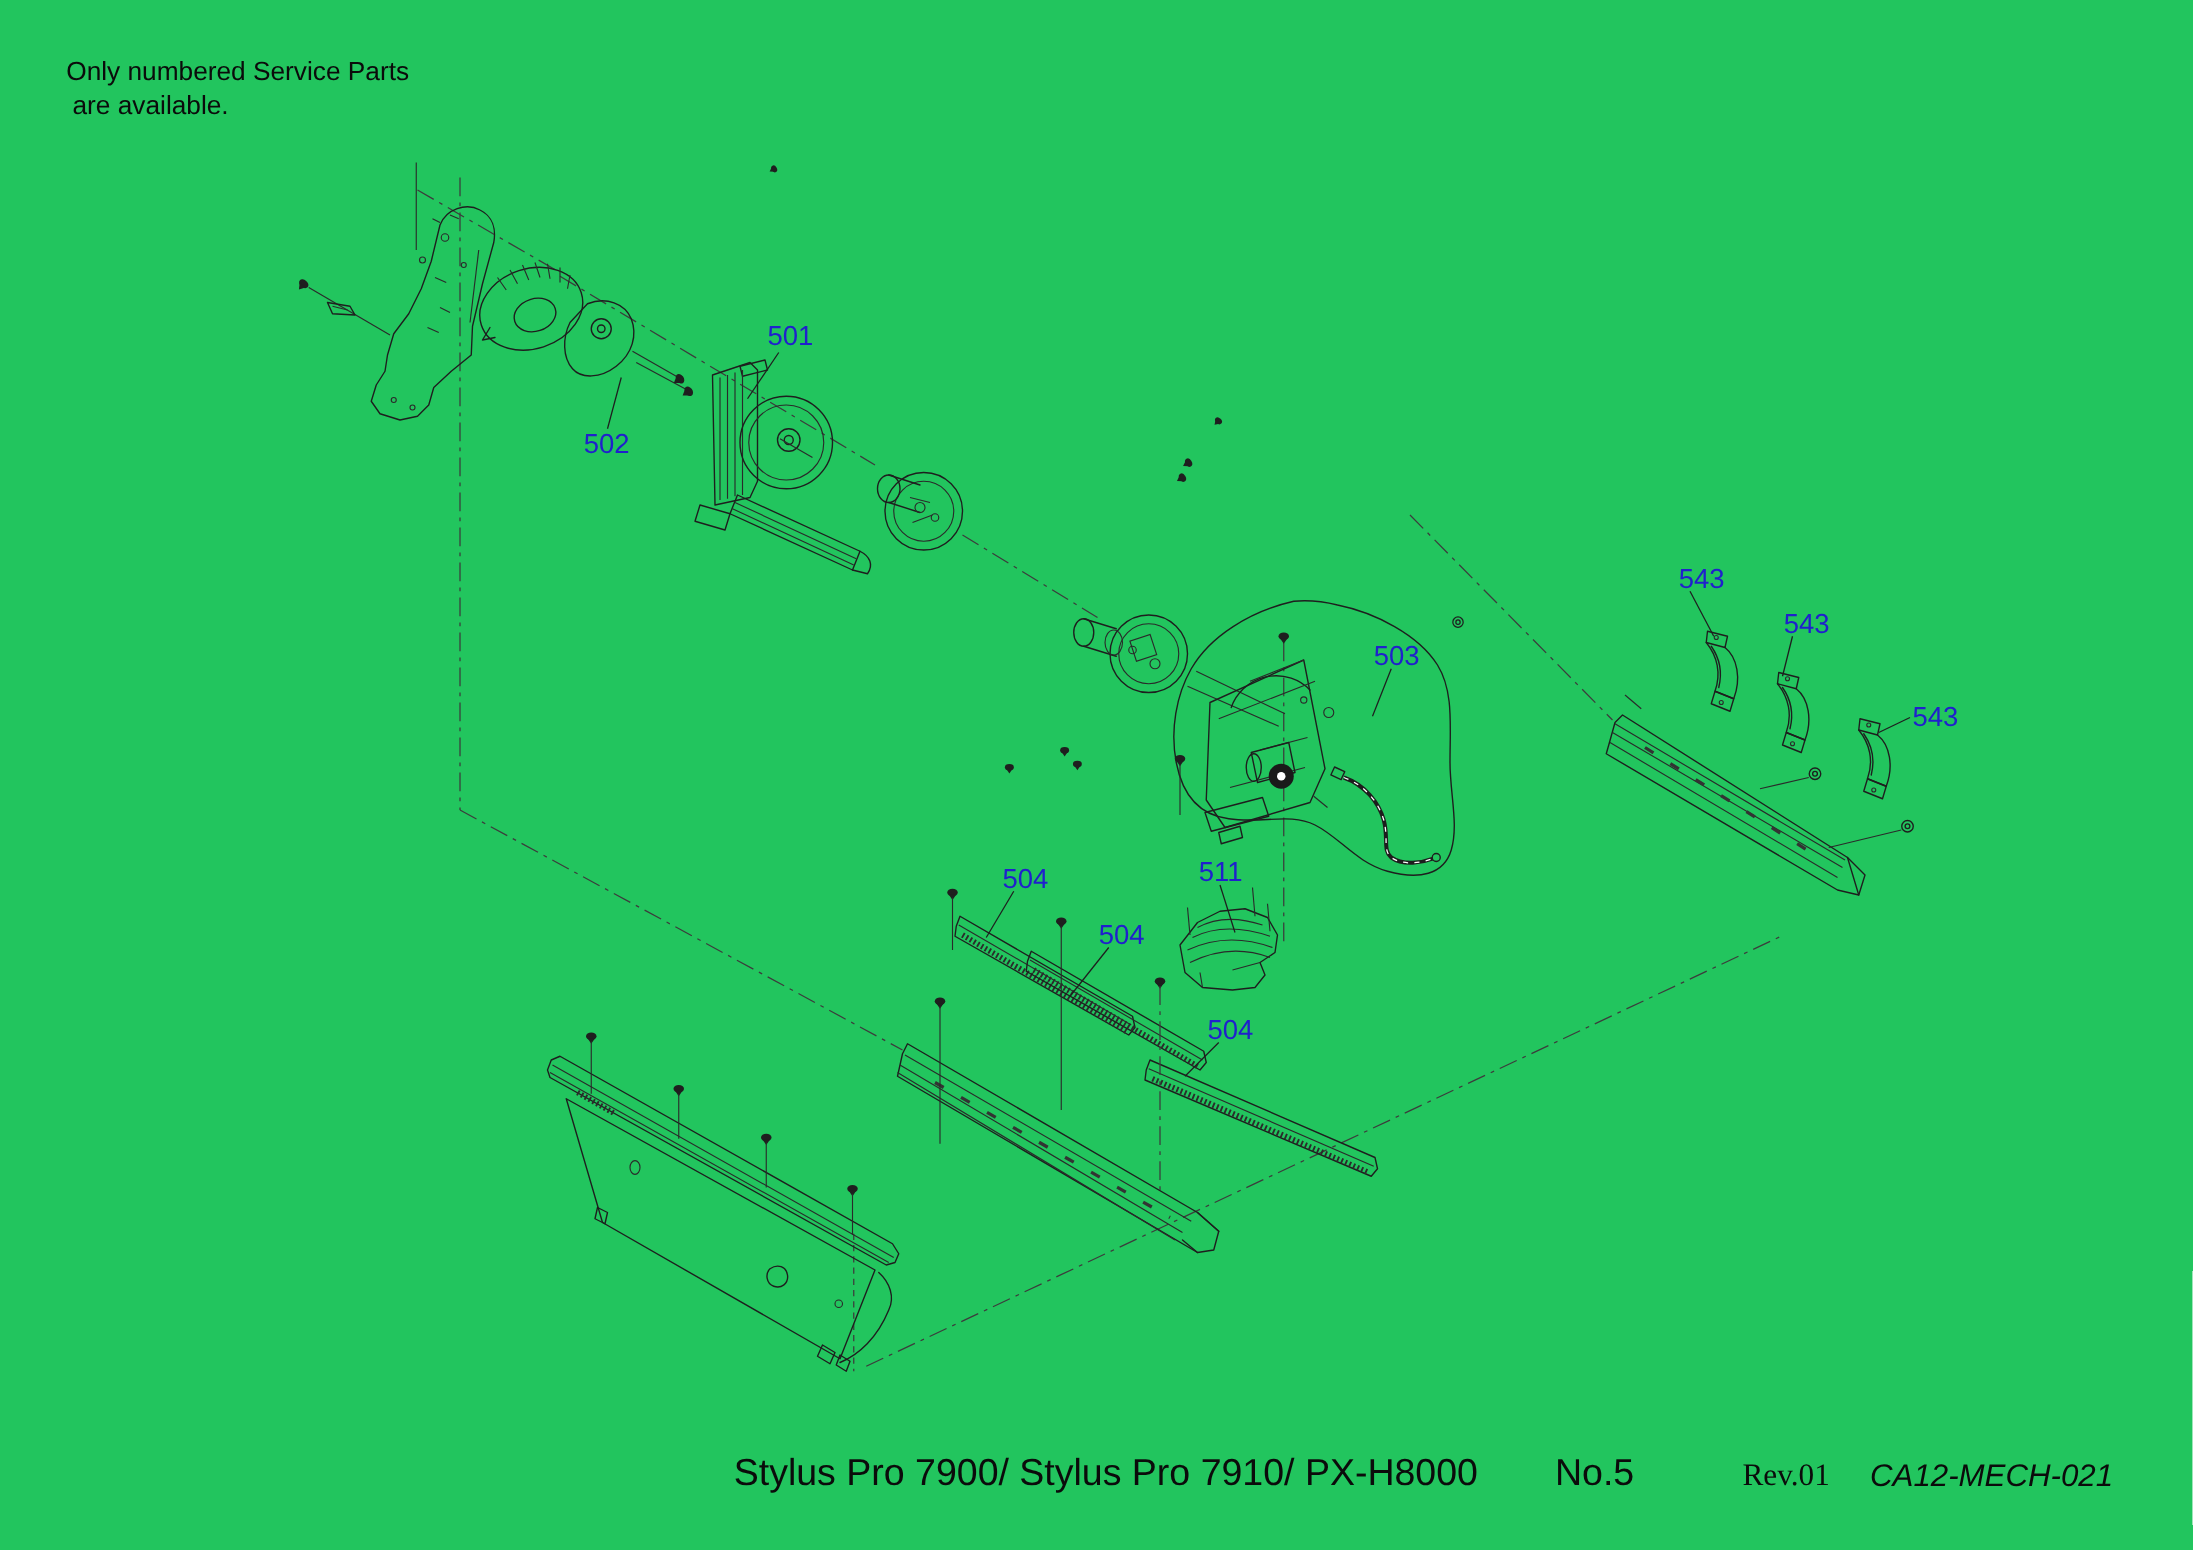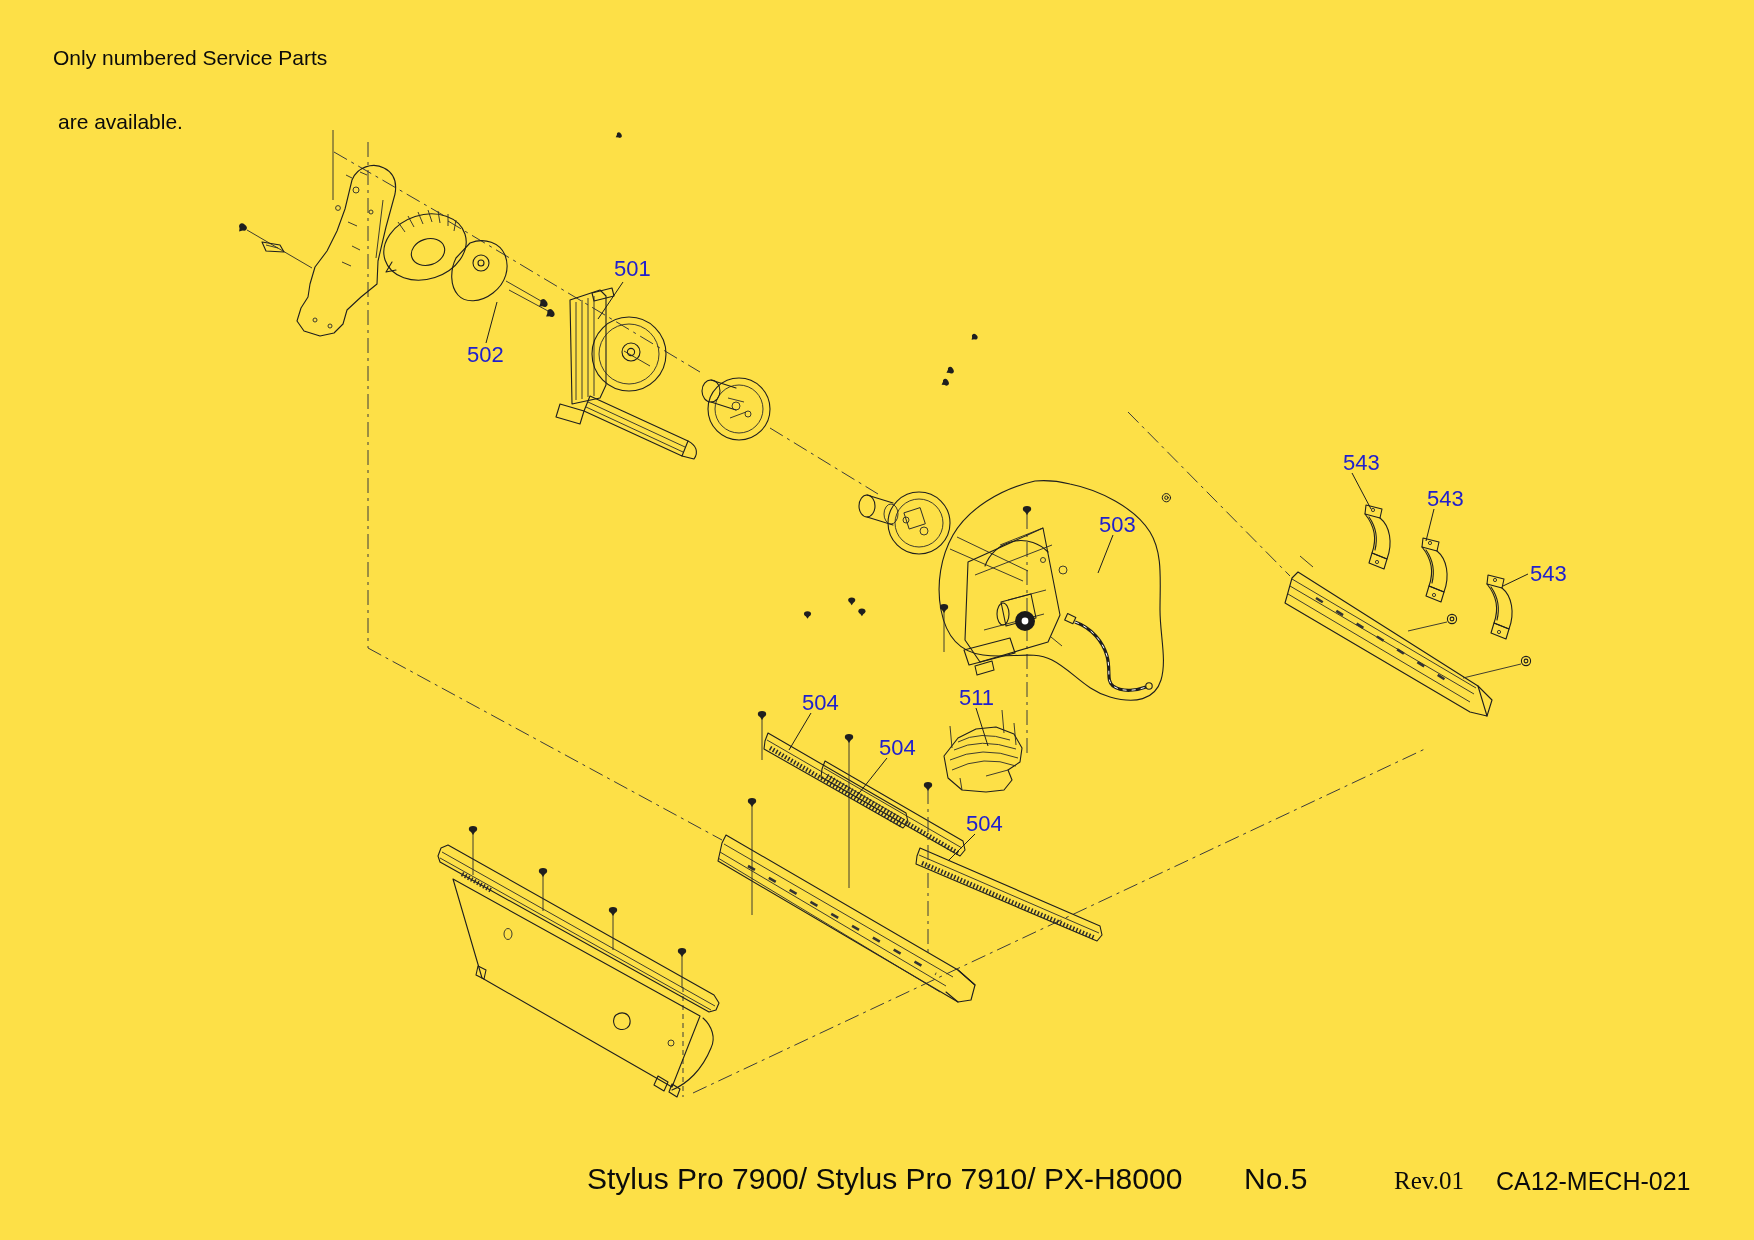--- a/index.html
+++ b/index.html
@@ -1,23 +1,23 @@
 <!DOCTYPE html>
 <html><head>
 <meta charset="utf-8">
 <style>
   html,body{margin:0;padding:0;background:#ffffff;}
-  .stage{position:relative;width:1754px;height:1240px;background:#fde047;overflow:hidden;
+  .stage{position:relative;width:1754px;height:1240px;background:#22c55e;overflow:hidden;
          font-family:"Liberation Sans", sans-serif;color:#111;}
   .note{position:absolute;left:53px;top:44px;font-size:21px;line-height:27px;color:#0b0b0b;}
-  .note .l2{padding-left:5px;margin-top:37px;}
+  .note .l2{padding-left:5px;}
   .footer-models{position:absolute;left:563px;top:1162px;font-size:30px;color:#0b0b0b;margin-left:24px;}
   .footer-no{position:absolute;left:1244px;top:1162px;font-size:30px;color:#0b0b0b;}
   .footer-rev{position:absolute;left:1394px;top:1167px;font-size:25px;color:#0b0b0b;font-family:Liberation Serif, serif;}
-  .footer-doc{position:absolute;left:1496px;top:1167px;font-size:25px;color:#0b0b0b;}
+  .footer-doc{position:absolute;left:1496px;top:1167px;font-size:25px;color:#0b0b0b;font-style:italic;}
   svg{position:absolute;left:0;top:0;}
   svg *{vector-effect:none;}
   .ln{stroke:#1e1e1e;stroke-width:1.1;fill:none;stroke-linejoin:round;stroke-linecap:round;}
   .thin{stroke:#2a2a2a;stroke-width:0.9;fill:none;}
   .dd{stroke:#3c3c3c;stroke-width:1;fill:none;stroke-dasharray:15 5 3 5;}
   .dsh{stroke:#3c3c3c;stroke-width:1;fill:none;stroke-dasharray:5 4;}
   .band{stroke:#2b2b2b;stroke-width:4.5;fill:none;stroke-dasharray:1.5 2;}
   .slots{stroke:#333;stroke-width:2.6;fill:none;stroke-dasharray:8 16;}
   .lbl{font-family:"Liberation Sans",sans-serif;font-size:22px;}
 </style>

